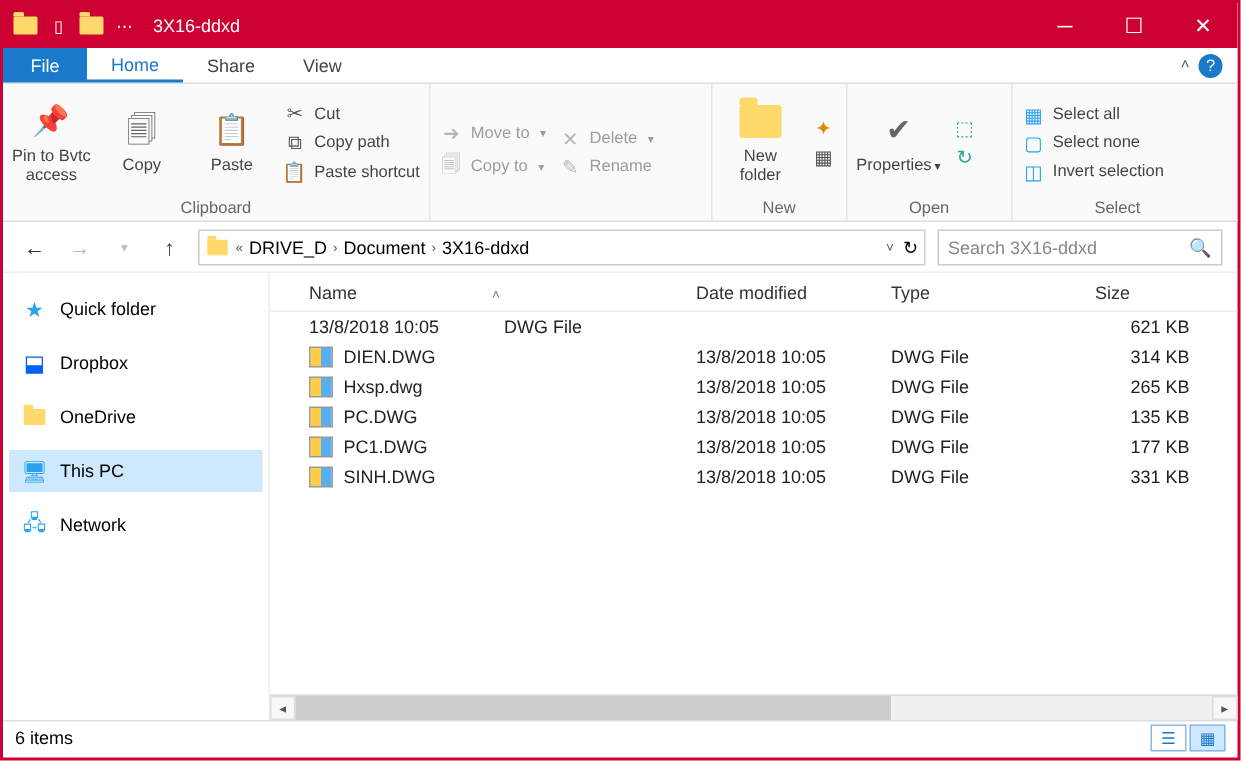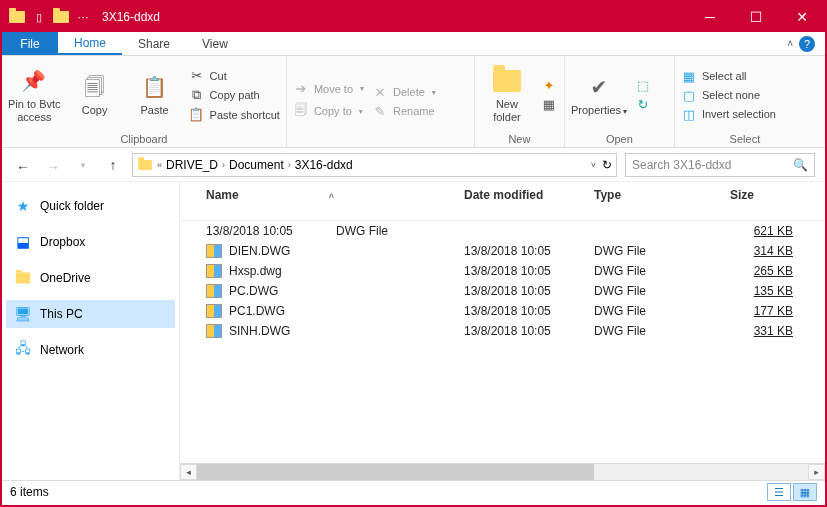--- a/index.html
+++ b/index.html
@@ -55,32 +55,32 @@
 .navitem { display: flex; align-items: center; gap: 8px; padding: 5px 8px; border-radius: 0; }
 .navitem.selected { background: #cde8ff; }
 .navicon { width: 18px; height: 18px; display: flex; align-items: center; justify-content: center; font-size: 14px; }
 .star { color: #2aa3ef; }
 .dbox { color: #0061fe; font-size: 15px; }
 .onedrive { color: #0a4fa0; }
 .pc { color: #2aa3ef; }
 .net { color: #2aa3ef; }
 
 .content { flex: 1; display: flex; flex-direction: column; }
-.cols { display: flex; font-size: 12px; color: #333; border-bottom: 1px solid #eee; padding: 6px 10px 18px 26px; font-weight: bold; }
+.cols { display: flex; font-size: 12px; color: #333; border-bottom: 1px solid #eee; padding: 6px 10px 5px 26px; }
 .cols .c-name { width: 258px; }
 .cols .c-date { width: 130px; }
 .cols .c-type { width: 136px; }
 .cols .c-size { flex: 1; }
 .sortind { font-size: 9px; color: #777; margin-left: 90px; }
 .listarea { flex: 1; overflow: hidden; }
 .filerow { display: flex; font-size: 12px; color: #222; padding: 3px 10px 3px 26px; align-items: center; }
 .filerow .c-name { width: 258px; display: flex; align-items: center; gap: 7px; }
 .filerow .c-date { width: 130px; }
 .filerow .c-type { width: 136px; }
-.filerow .c-size { flex: 1; text-align: right; padding-right: 22px; text-decoration: underline; }
+.filerow .c-size { flex: 1; text-align: right; padding-right: 22px; }
 .dwgicon { width: 16px; height: 14px; background: linear-gradient(90deg,#fc4 50%,#55b1f3 50%); display: inline-block; border: 1px solid #999; }
 
 .hscroll { height: 17px; background: #f0f0f0; border-top: 1px solid #ddd; display:flex; align-items:center; }
 .hscroll .sb-btn{ width:17px; height:100%; display:flex;align-items:center;justify-content:center;font-size:9px;color:#555;background:#f7f7f7;border:1px solid #ddd;}
 .hscroll .track{flex:1;position:relative;height:100%;}
 .hscroll .thumb{position:absolute;left:0;top:0;bottom:0;width:65%;background:#cdcdcd;}
 
 
 .status { height: 23px; border-top: 1px solid #ddd; display: flex; align-items: center; font-size: 12px; padding: 0 8px; }
 .status .viewbtns { margin-left: auto; display: flex; gap: 2px; }

